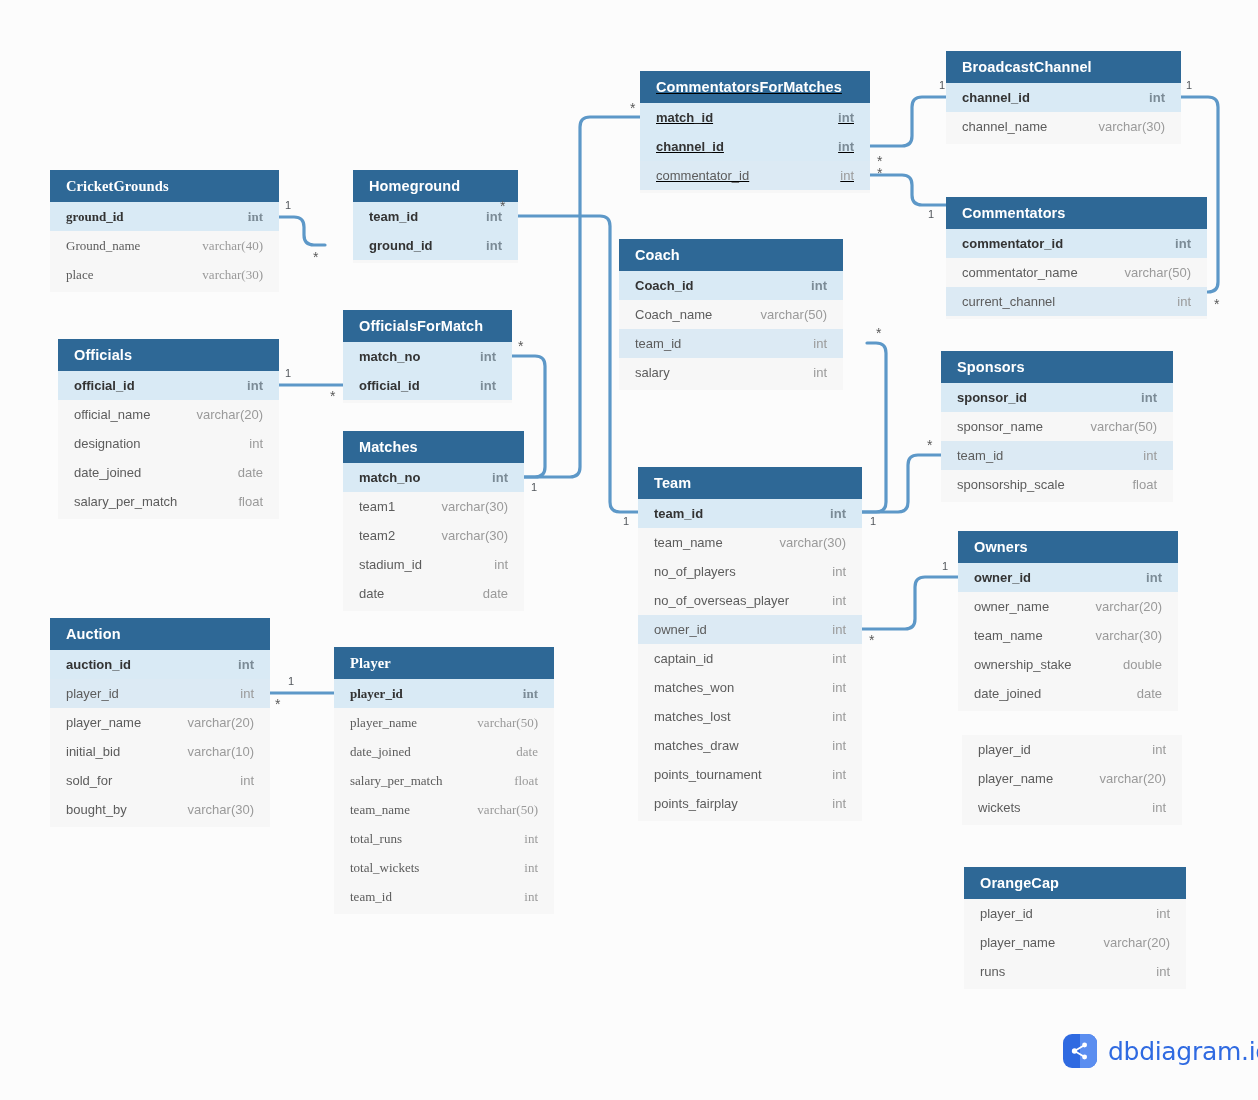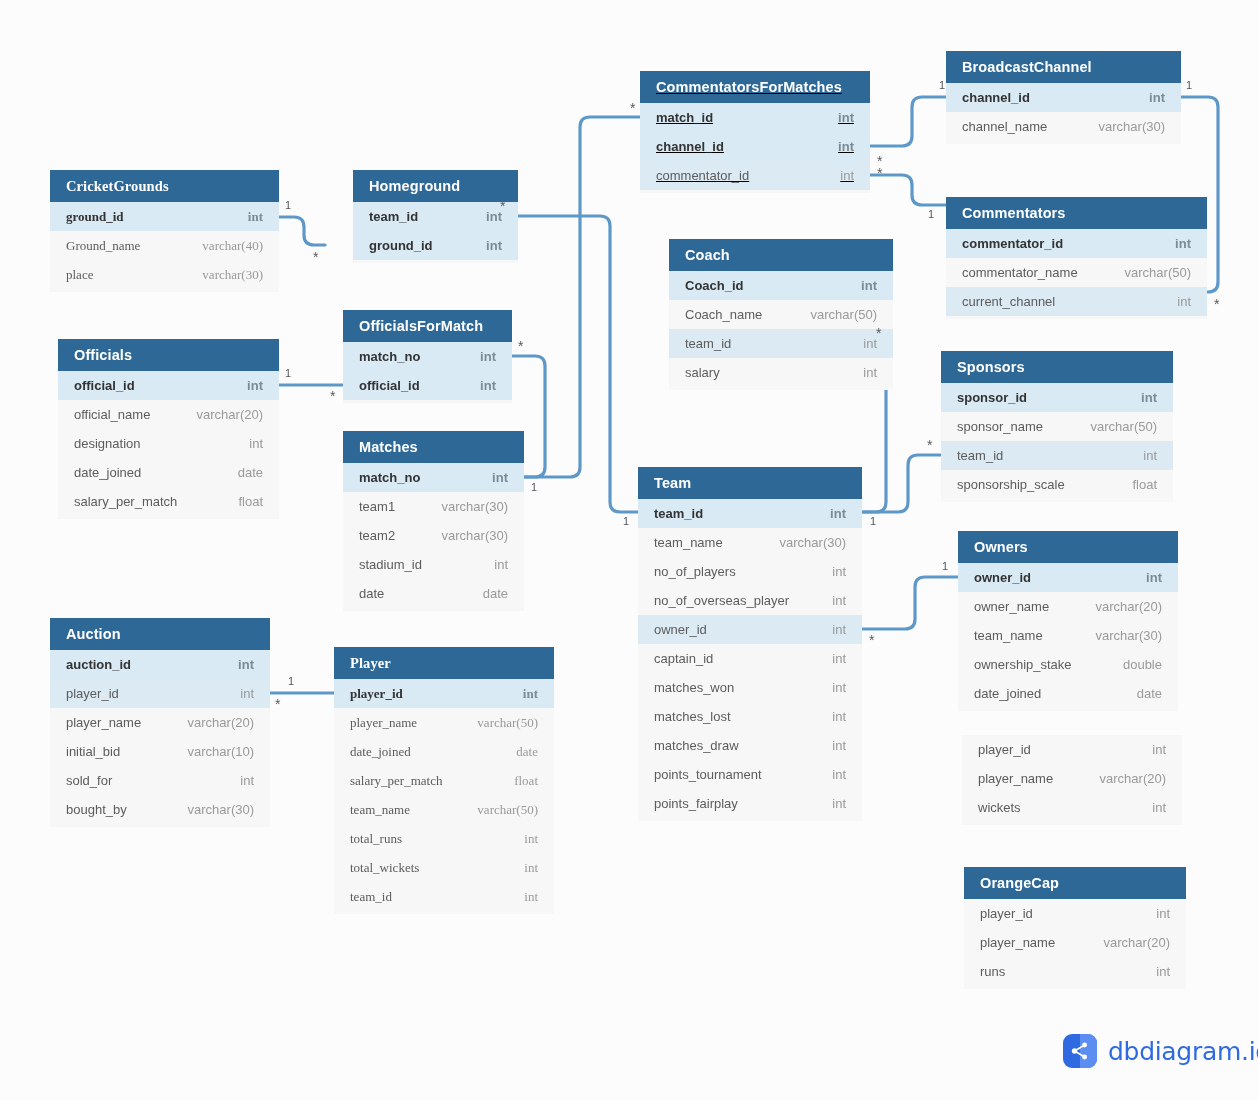--- a/index.html
+++ b/index.html
@@ -336,21 +336,21 @@
           <div class="card-row pk">
             <span class="row-name">channel_id</span>
             <span class="row-type">int</span>
           </div>
           <div class="card-row fk">
             <span class="row-name">commentator_id</span>
             <span class="row-type">int</span>
           </div>
         </div>
       </div>
-      <div class="card" style="left: 669px; top: 239px; width: 224px;">
+      <div class="card" style="left: 619px; top: 239px; width: 224px;">
         <div class="card-header">Coach</div>
         <div class="card-body">
           <div class="card-row pk">
             <span class="row-name">Coach_id</span>
             <span class="row-type">int</span>
           </div>
           <div class="card-row">
             <span class="row-name">Coach_name</span>
             <span class="row-type">varchar(50)</span>
           </div>

